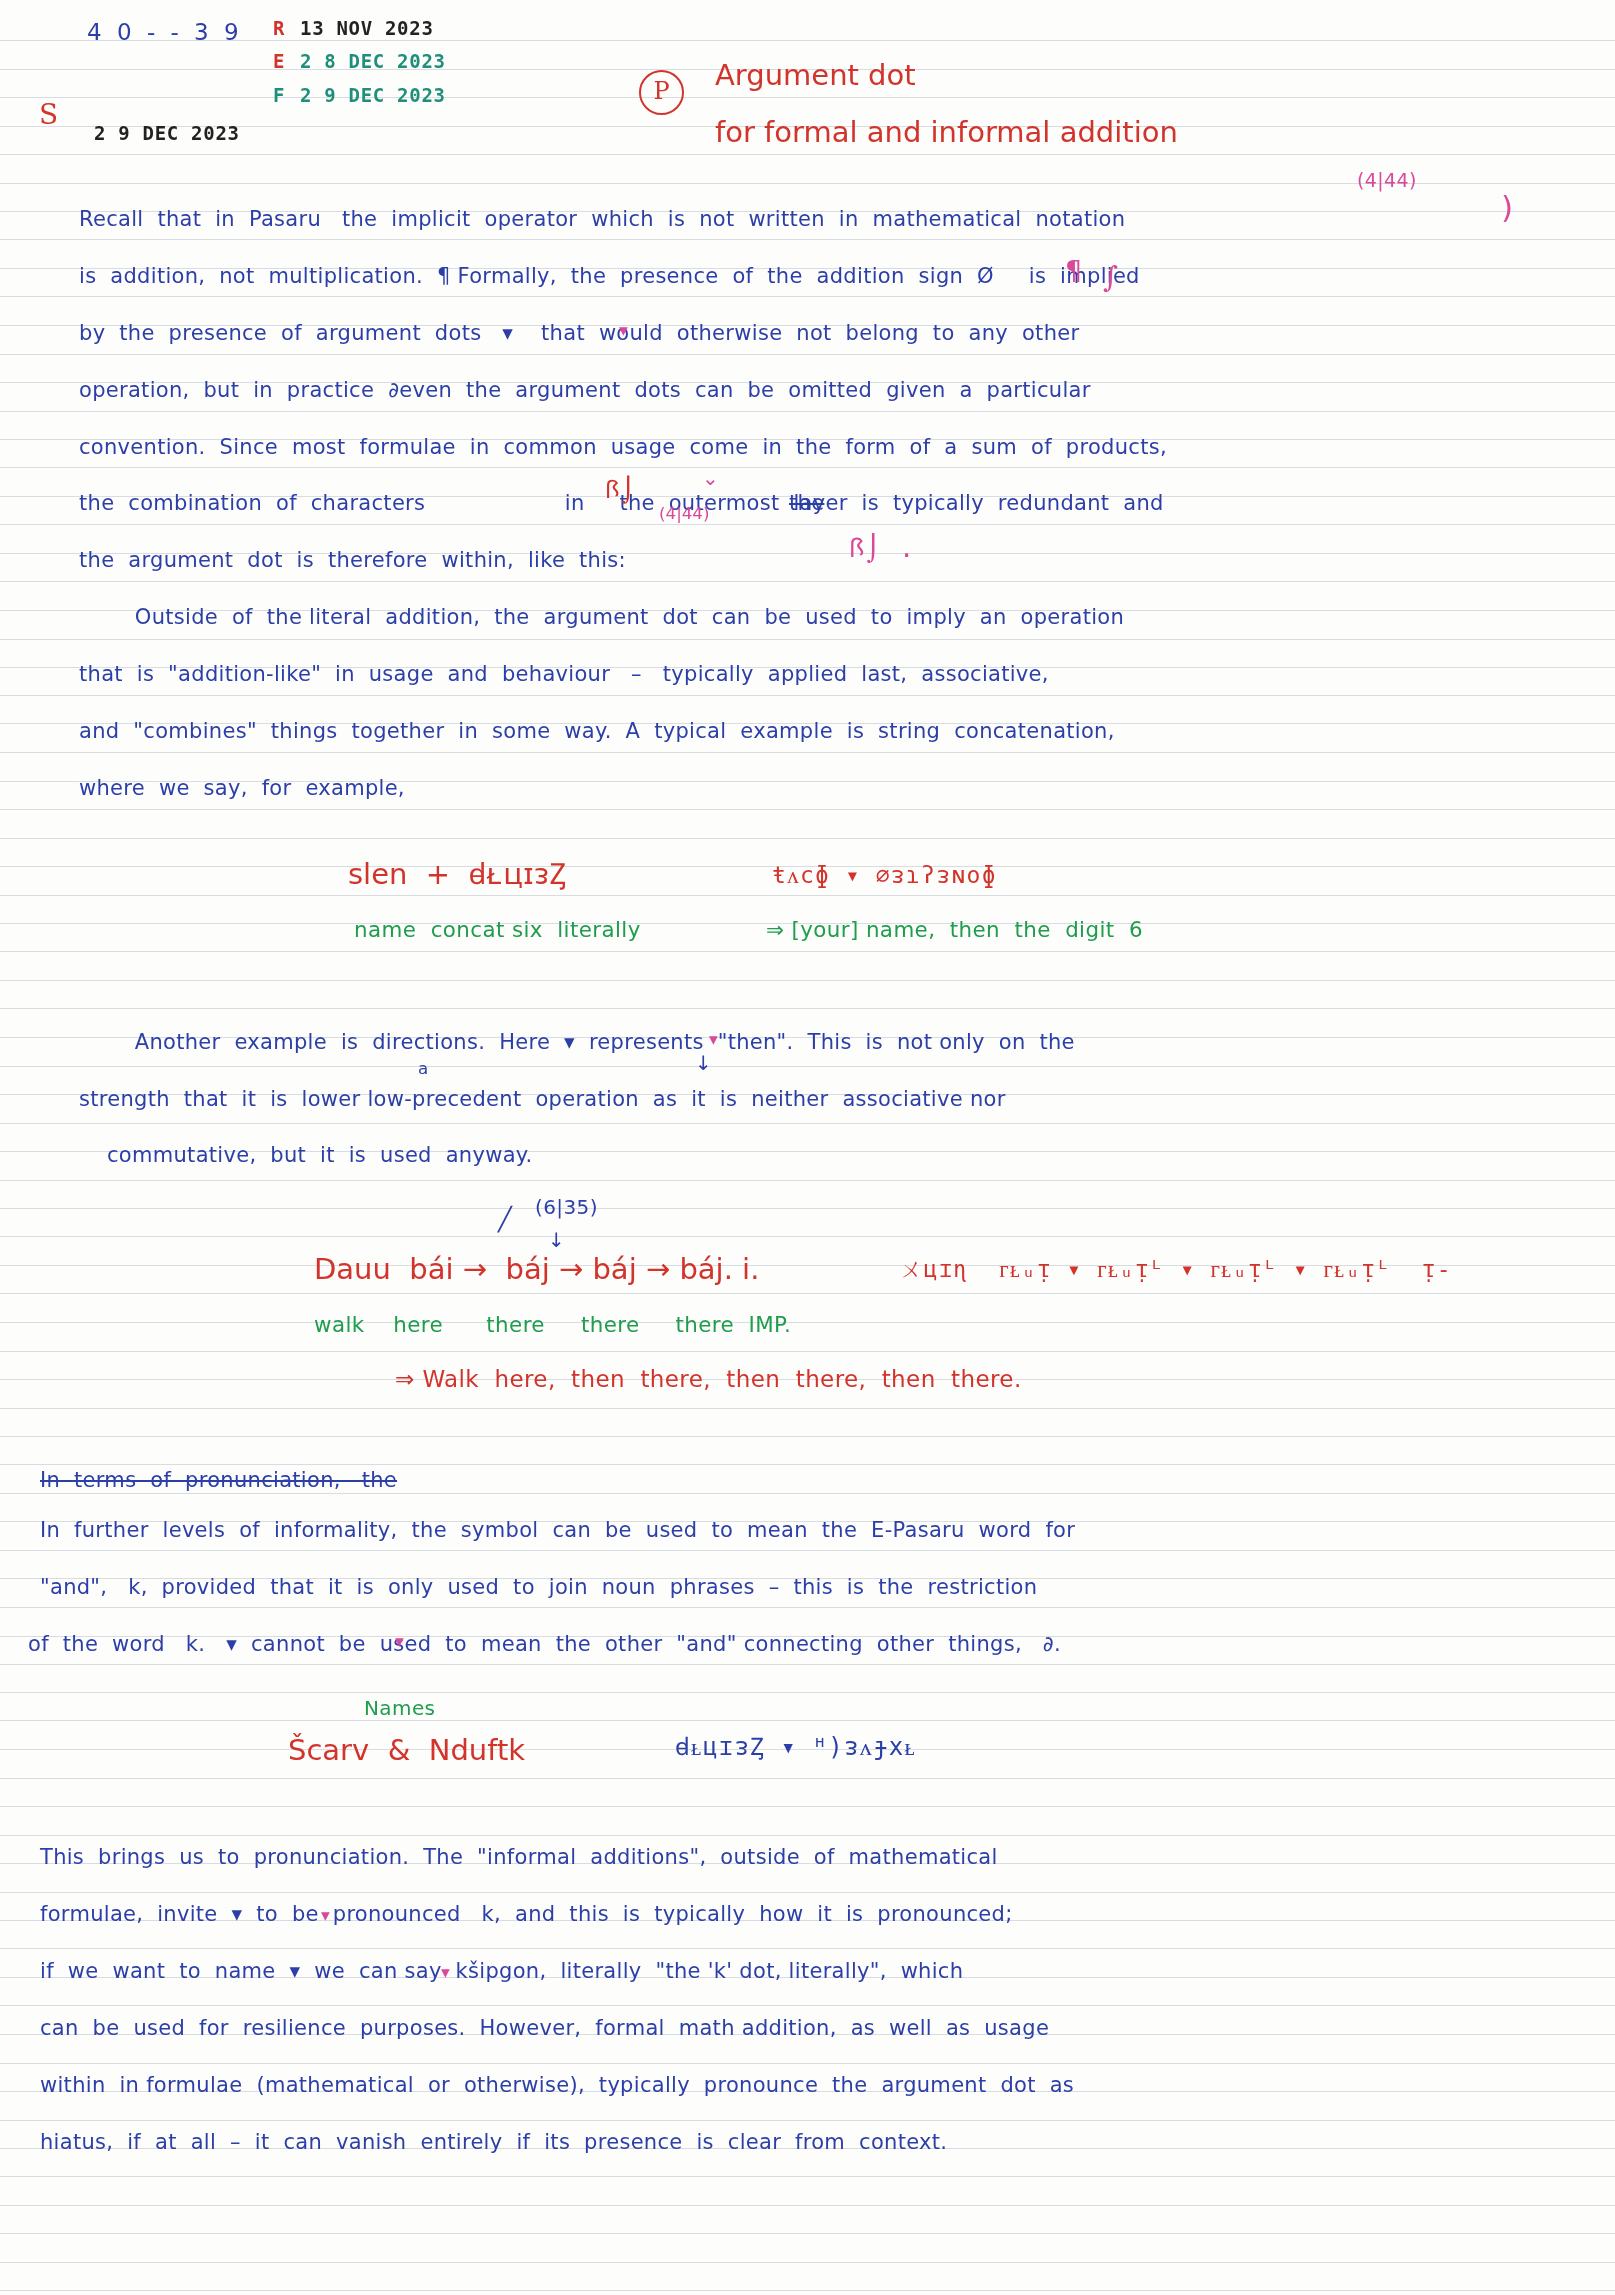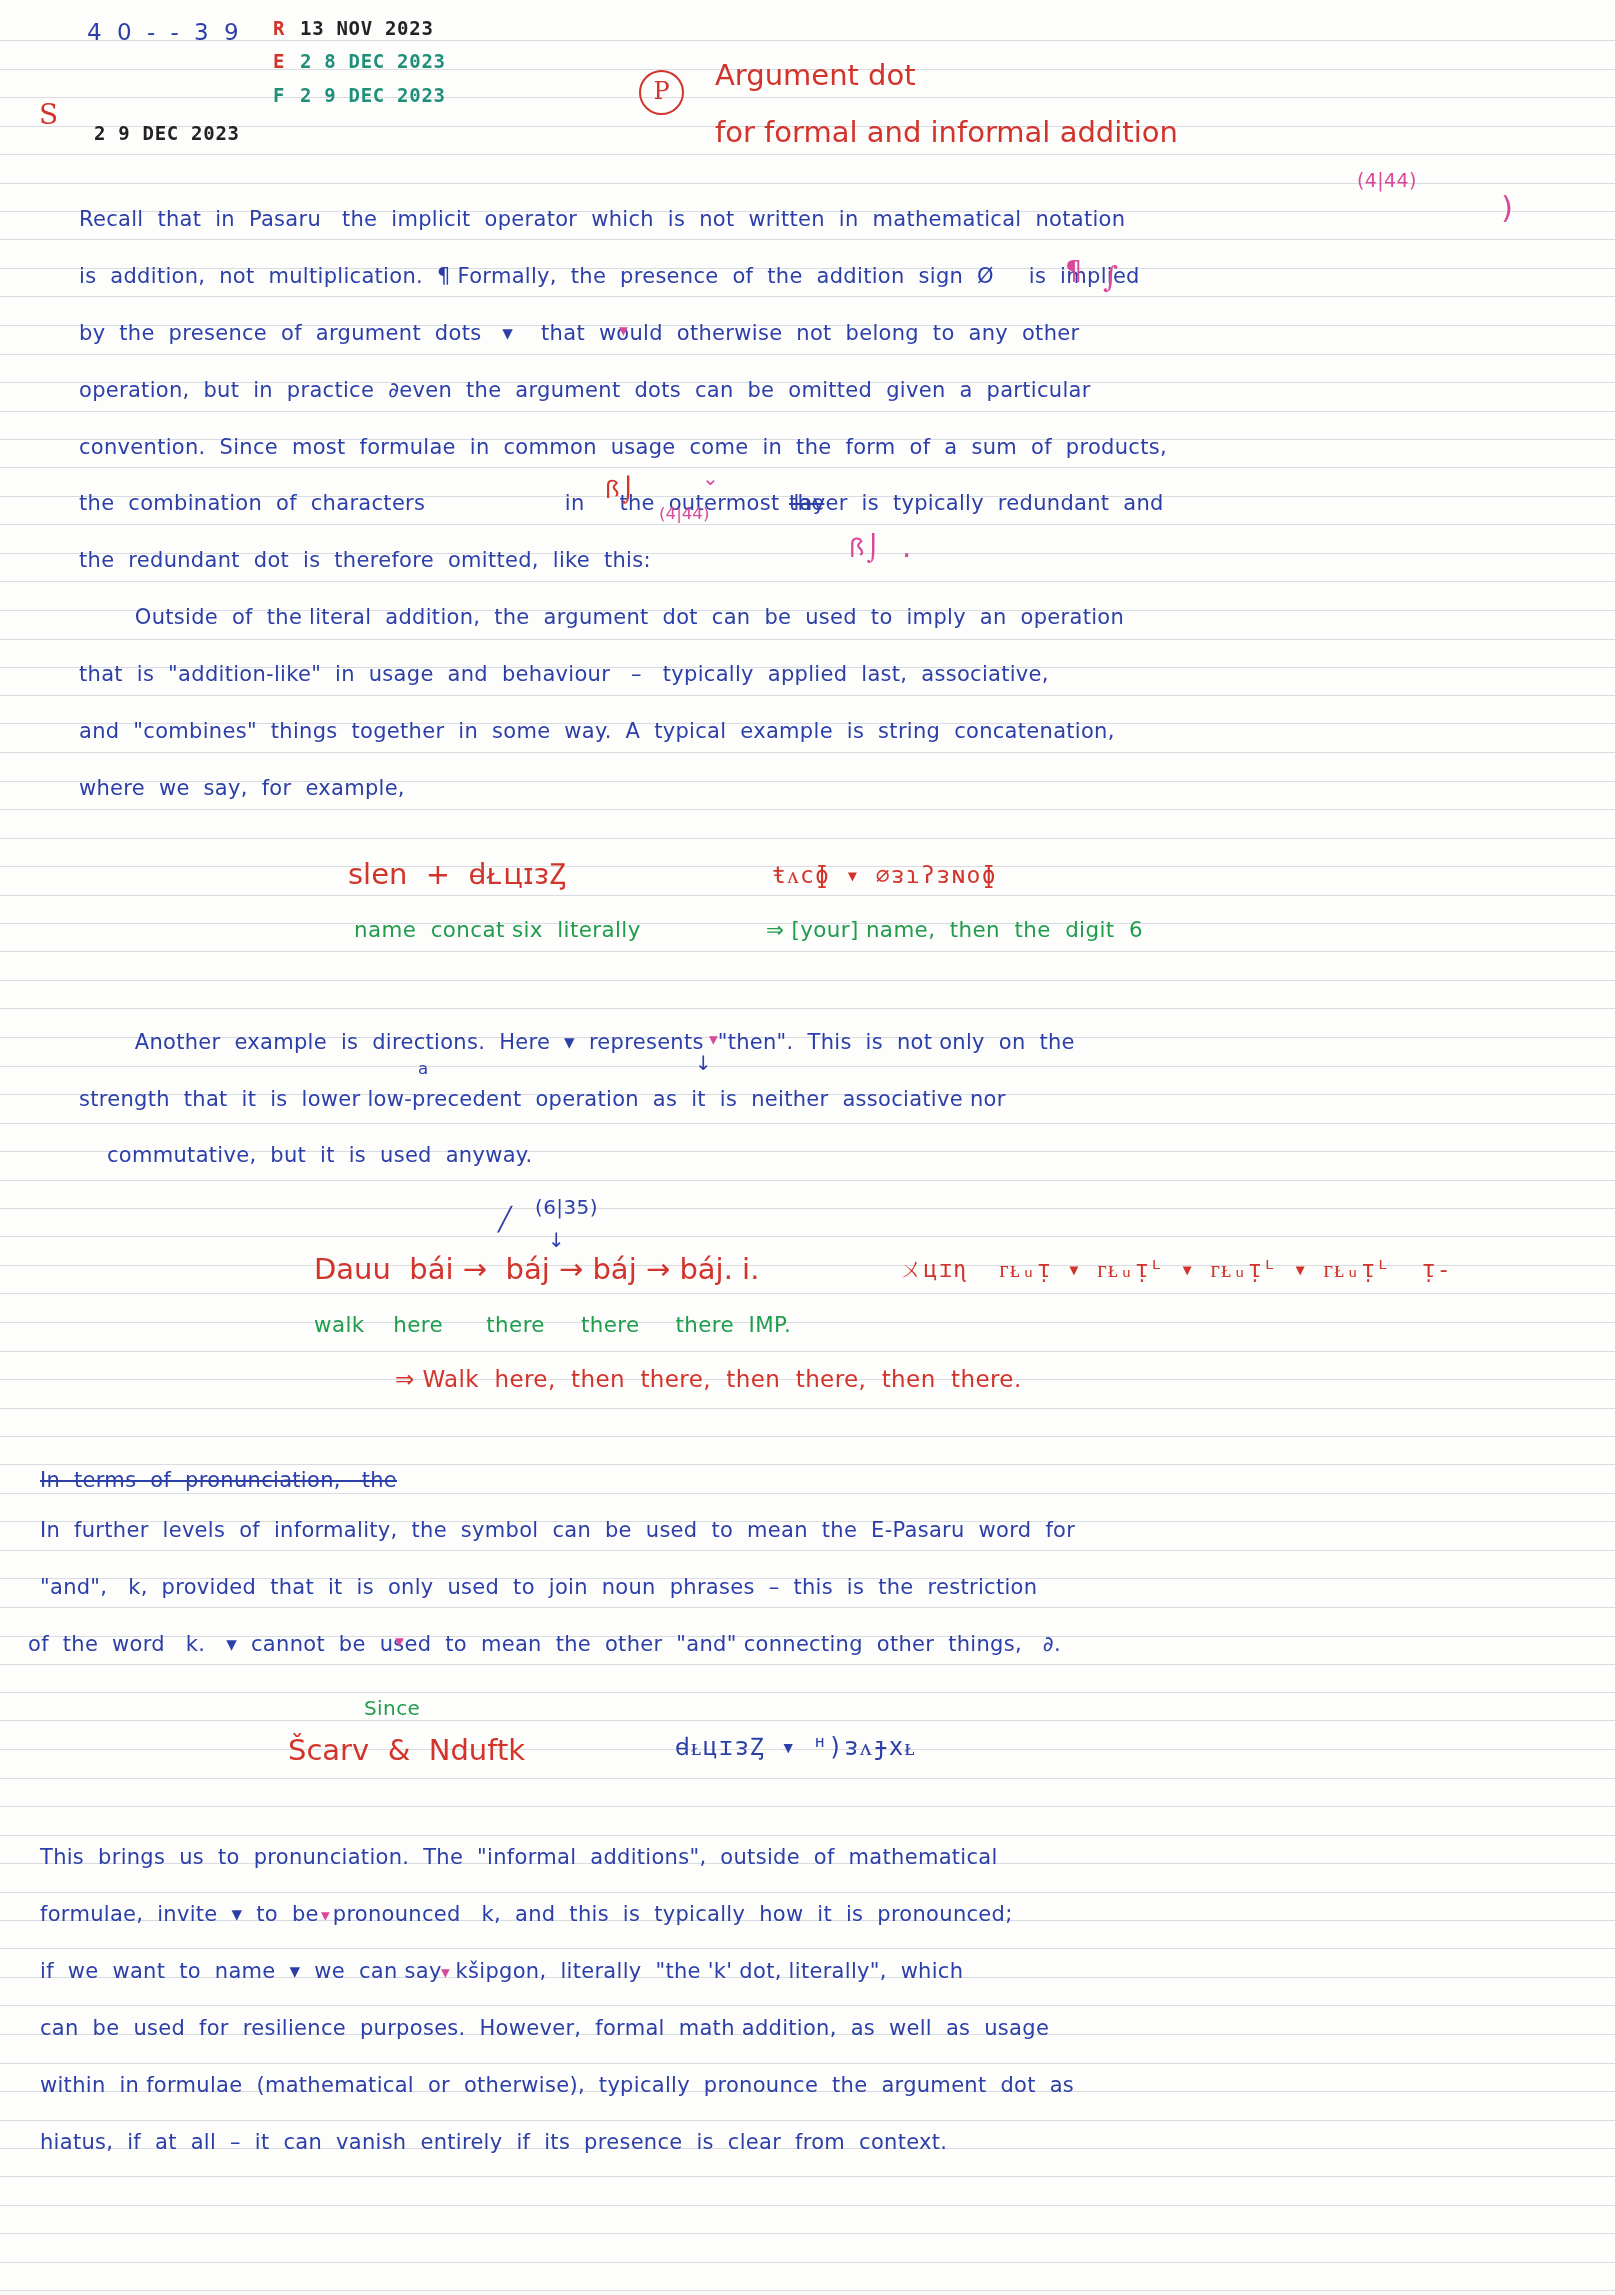--- a/index.html
+++ b/index.html
@@ -204,21 +204,21 @@
 
   <div class="body-line" style="left:79px; top:378px;">operation,  but  in  practice  ∂even  the  argument  dots  can  be  omitted  given  a  particular</div>
   <div class="body-line" style="left:79px; top:435px;">convention.  Since  most  formulae  in  common  usage  come  in  the  form  of  a  sum  of  products,</div>
 
   <div class="body-line" style="left:79px; top:491px;">the  combination  of  characters                    in     the  outermost  layer  is  typically  redundant  and</div>
   <div class="ink conlang red" style="left:605px; top:478px; font-size:24px;">ꟗ⌡</div>
   <div class="ink pink hand-sm" style="left:659px; top:505px;">(4|44)</div>
   <div class="ink pink" style="left:702px; top:468px; font-size:20px;">⌄</div>
   <div class="body-line strike" style="left:789px; top:491px; color:#2c3fa8;">the</div>
 
-  <div class="body-line" style="left:79px; top:548px;">the  redundant  dot  is  therefore  omitted,  like  this:</div>
+  <div class="body-line" style="left:79px; top:548px;">the  argument  dot  is  therefore  within,  like  this:</div>
   <div class="ink conlang pink" style="left:849px; top:535px; font-size:25.4px;">ꟗ⌡ .</div>
 
   <div class="body-line" style="left:79px; top:605px;">        Outside  of  the literal  addition,  the  argument  dot  can  be  used  to  imply  an  operation</div>
   <div class="body-line" style="left:79px; top:662px;">that  is  "addition-like"  in  usage  and  behaviour   –   typically  applied  last,  associative,</div>
   <div class="body-line" style="left:79px; top:719px;">and  "combines"  things  together  in  some  way.  A  typical  example  is  string  concatenation,</div>
   <div class="body-line" style="left:79px; top:776px;">where  we  say,  for  example,</div>
 
   <div class="ink hand-xl red" style="left:348px; top:859px;">slen  +  ꟈᴌцɪᴈꟆ</div>
   <div class="ink hand green" style="left:354px; top:919px; font-size:21.4px;">name  concat six  literally</div>
   <div class="ink conlang red" style="left:772px; top:863px; font-size:23px;">ŧᴧcɸ ▾ ⌀ᴈɿʔᴈɴoɸ</div>
@@ -242,21 +242,21 @@
   <div class="ink conlang red" style="left:899px; top:1257px; font-size:23px;">ㄨцɪɳ  ᴦᴌᵤᴉ ▾ ᴦᴌᵤᴉᴸ ▾ ᴦᴌᵤᴉᴸ ▾ ᴦᴌᵤᴉᴸ  ᴉ-</div>
   <div class="ink hand red" style="left:395px; top:1367px; font-size:23px;">⇒ Walk  here,  then  there,  then  there,  then  there.</div>
 
   <div class="body-line strike" style="left:40px; top:1468px;">In  terms  of  pronunciation,   the</div>
 
   <div class="body-line" style="left:40px; top:1518px;">In  further  levels  of  informality,  the  symbol  can  be  used  to  mean  the  E-Pasaru  word  for</div>
   <div class="body-line" style="left:40px; top:1575px;">"and",   k,  provided  that  it  is  only  used  to  join  noun  phrases  –  this  is  the  restriction</div>
   <div class="body-line" style="left:28px; top:1632px;">of  the  word   k.   ▾  cannot  be  used  to  mean  the  other  "and" connecting  other  things,   ∂.</div>
   <div class="ink pink" style="left:395px; top:1632px; font-size:17.4px;">▾</div>
 
-  <div class="ink hand green" style="left:364px; top:1698px; font-size:20px;">Since</div>
+  <div class="ink hand green" style="left:364px; top:1698px; font-size:20px;">Names</div>
   <div class="ink hand-xl red" style="left:288px; top:1735px;">Šcarv  &amp;  Nduftk</div>
   <div class="ink conlang blue" style="left:675px; top:1735px; font-size:24px;">ꟈᴌцɪᴈꟆ ▾ ᴴ)ᴈᴧɟxᴌ</div>
 
   <div class="body-line" style="left:40px; top:1845px;">This  brings  us  to  pronunciation.  The  "informal  additions",  outside  of  mathematical</div>
   <div class="body-line" style="left:40px; top:1902px;">formulae,  invite  ▾  to  be  pronounced   k,  and  this  is  typically  how  it  is  pronounced;</div>
   <div class="ink pink" style="left:321px; top:1906px; font-size:17.4px;">▾</div>
   <div class="body-line" style="left:40px; top:1959px;">if  we  want  to  name  ▾  we  can say  kšipgon,  literally  "the 'k' dot, literally",  which</div>
   <div class="ink pink" style="left:441px; top:1963px; font-size:17.4px;">▾</div>
   <div class="body-line" style="left:40px; top:2016px;">can  be  used  for  resilience  purposes.  However,  formal  math addition,  as  well  as  usage</div>
   <div class="body-line" style="left:40px; top:2073px;">within  in formulae  (mathematical  or  otherwise),  typically  pronounce  the  argument  dot  as</div>

